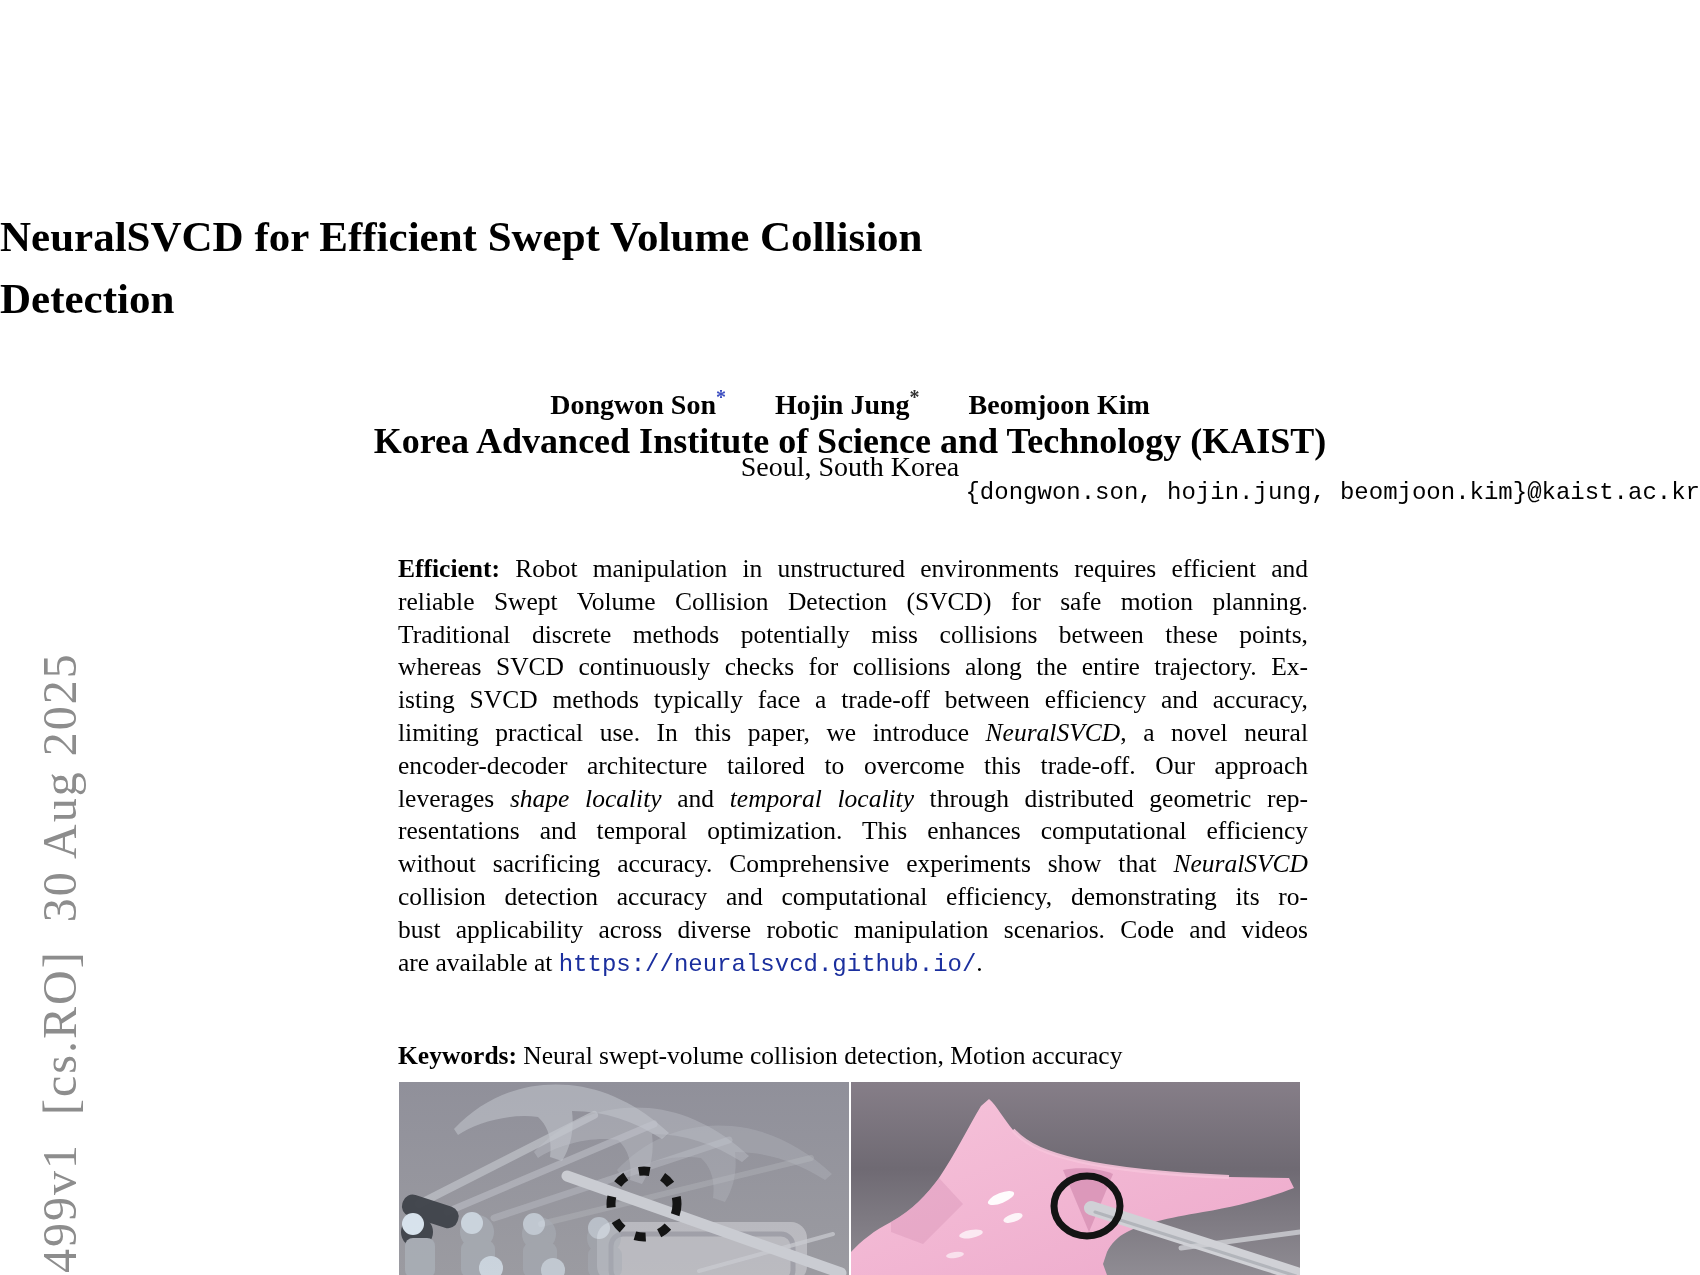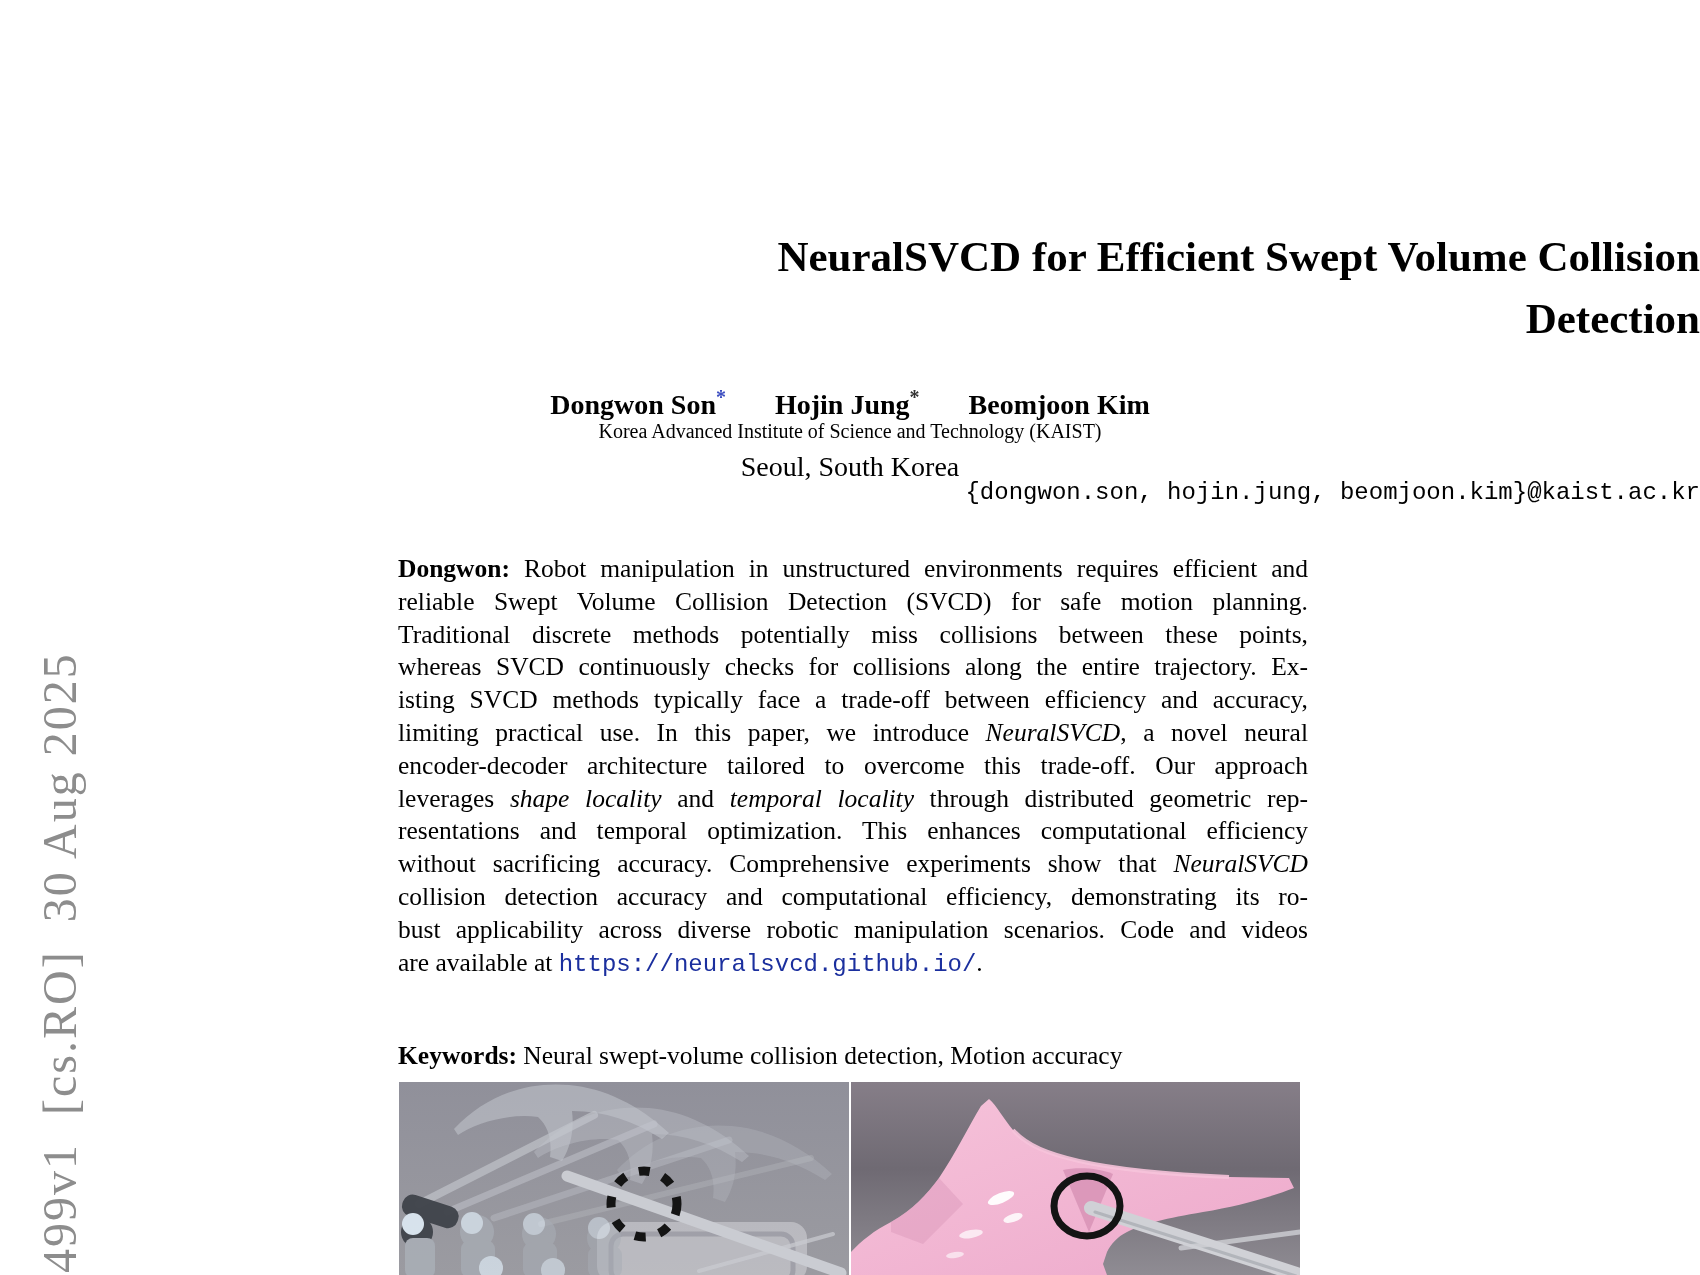--- a/index.html
+++ b/index.html
@@ -12,29 +12,29 @@
     color: var(--text, #000);
   }
   .arxiv-stamp {
     position:absolute; top:1299px; left:32px;
     transform-origin:0 0; transform:rotate(-90deg);
     font-size:48px; letter-spacing:2px; white-space:nowrap;
     color: var(--arxiv-gray, #8e8e8e);
   }
   .title {
     position:absolute; top:206px; left:0; width:1700px;
-    text-align:right; font-weight:bold; font-size:43px; line-height:62px;margin-top:20px;
+    text-align:left; font-weight:bold; font-size:43px; line-height:62px;
   }
   .authors {
     position:absolute; top:386px; left:0; width:1700px;
     text-align:center; font-size:28px; font-weight:bold;
   }
   .authors .author { display:inline-block; margin:0 21px; }
   .authors sup { font-size:20px; font-weight:bold; }
-  .affil1 { position:absolute; top:420px; left:0; width:1700px; text-align:center; font-size:20px; }
+  .affil1 { position:absolute; top:420px; left:0; width:1700px; text-align:center; font-size:36px;font-weight:bold; }
   .affil2 { position:absolute; top:451px; left:0; width:1700px; text-align:center; font-size:28px; }
   .email  { position:absolute; top:479px; left:0; width:1700px; text-align:right;
             font-family:"Liberation Mono", monospace; font-size:24px; }
   .abstract {
     position:absolute; left:398px; top:553px; width:910px;
     font-size:25.5px; line-height:32.8px;
   }
   .abs-line { text-align:justify; text-align-last:justify; height:32.8px; white-space:nowrap; }
   .abs-line.last { text-align-last:left; }
   .b { font-weight:bold; }
@@ -65,21 +65,21 @@
   <span class="author"><span>Dongwon Son</span><sup style="color: rgb(59, 76, 192);">*</sup></span>
   <span class="author"><span>Hojin Jung</span><sup style="color: rgb(51, 51, 51);">*</sup></span>
   <span class="author"><span>Beomjoon Kim</span><sup style="color: rgb(0, 0, 0);"></sup></span>
 </div>
 
 <div class="affil1">Korea Advanced Institute of Science and Technology (KAIST)</div>
 <div class="affil2">Seoul, South Korea</div>
 <div class="email">{dongwon.son, hojin.jung, beomjoon.kim}@kaist.ac.kr</div>
 
 <div class="abstract">
-    <div class="abs-line"><span class="b">Dongwon:</span><span> Robot manipulation in unstructured environments requires efficient and</span></div>
+    <div class="abs-line"><span class="b">Efficient:</span><span> Robot manipulation in unstructured environments requires efficient and</span></div>
     <div class="abs-line"><span>reliable Swept Volume Collision Detection (SVCD) for safe motion planning.</span></div>
     <div class="abs-line"><span>Traditional discrete methods potentially miss collisions between these points,</span></div>
     <div class="abs-line"><span>whereas SVCD continuously checks for collisions along the entire trajectory. Ex-</span></div>
     <div class="abs-line"><span>isting SVCD methods typically face a trade-off between efficiency and accuracy,</span></div>
     <div class="abs-line"><span>limiting practical use. In this paper, we introduce </span><span class="i">NeuralSVCD</span><span>, a novel neural</span></div>
     <div class="abs-line"><span>encoder-decoder architecture tailored to overcome this trade-off. Our approach</span></div>
     <div class="abs-line"><span>leverages </span><span class="i">shape locality</span><span> and </span><span class="i">temporal locality</span><span> through distributed geometric rep-</span></div>
     <div class="abs-line"><span>resentations and temporal optimization. This enhances computational efficiency</span></div>
     <div class="abs-line"><span>without sacrificing accuracy. Comprehensive experiments show that </span><span class="i">NeuralSVCD</span></div>
     <div class="abs-line"><span>collision detection accuracy and computational efficiency, demonstrating its ro-</span></div>

